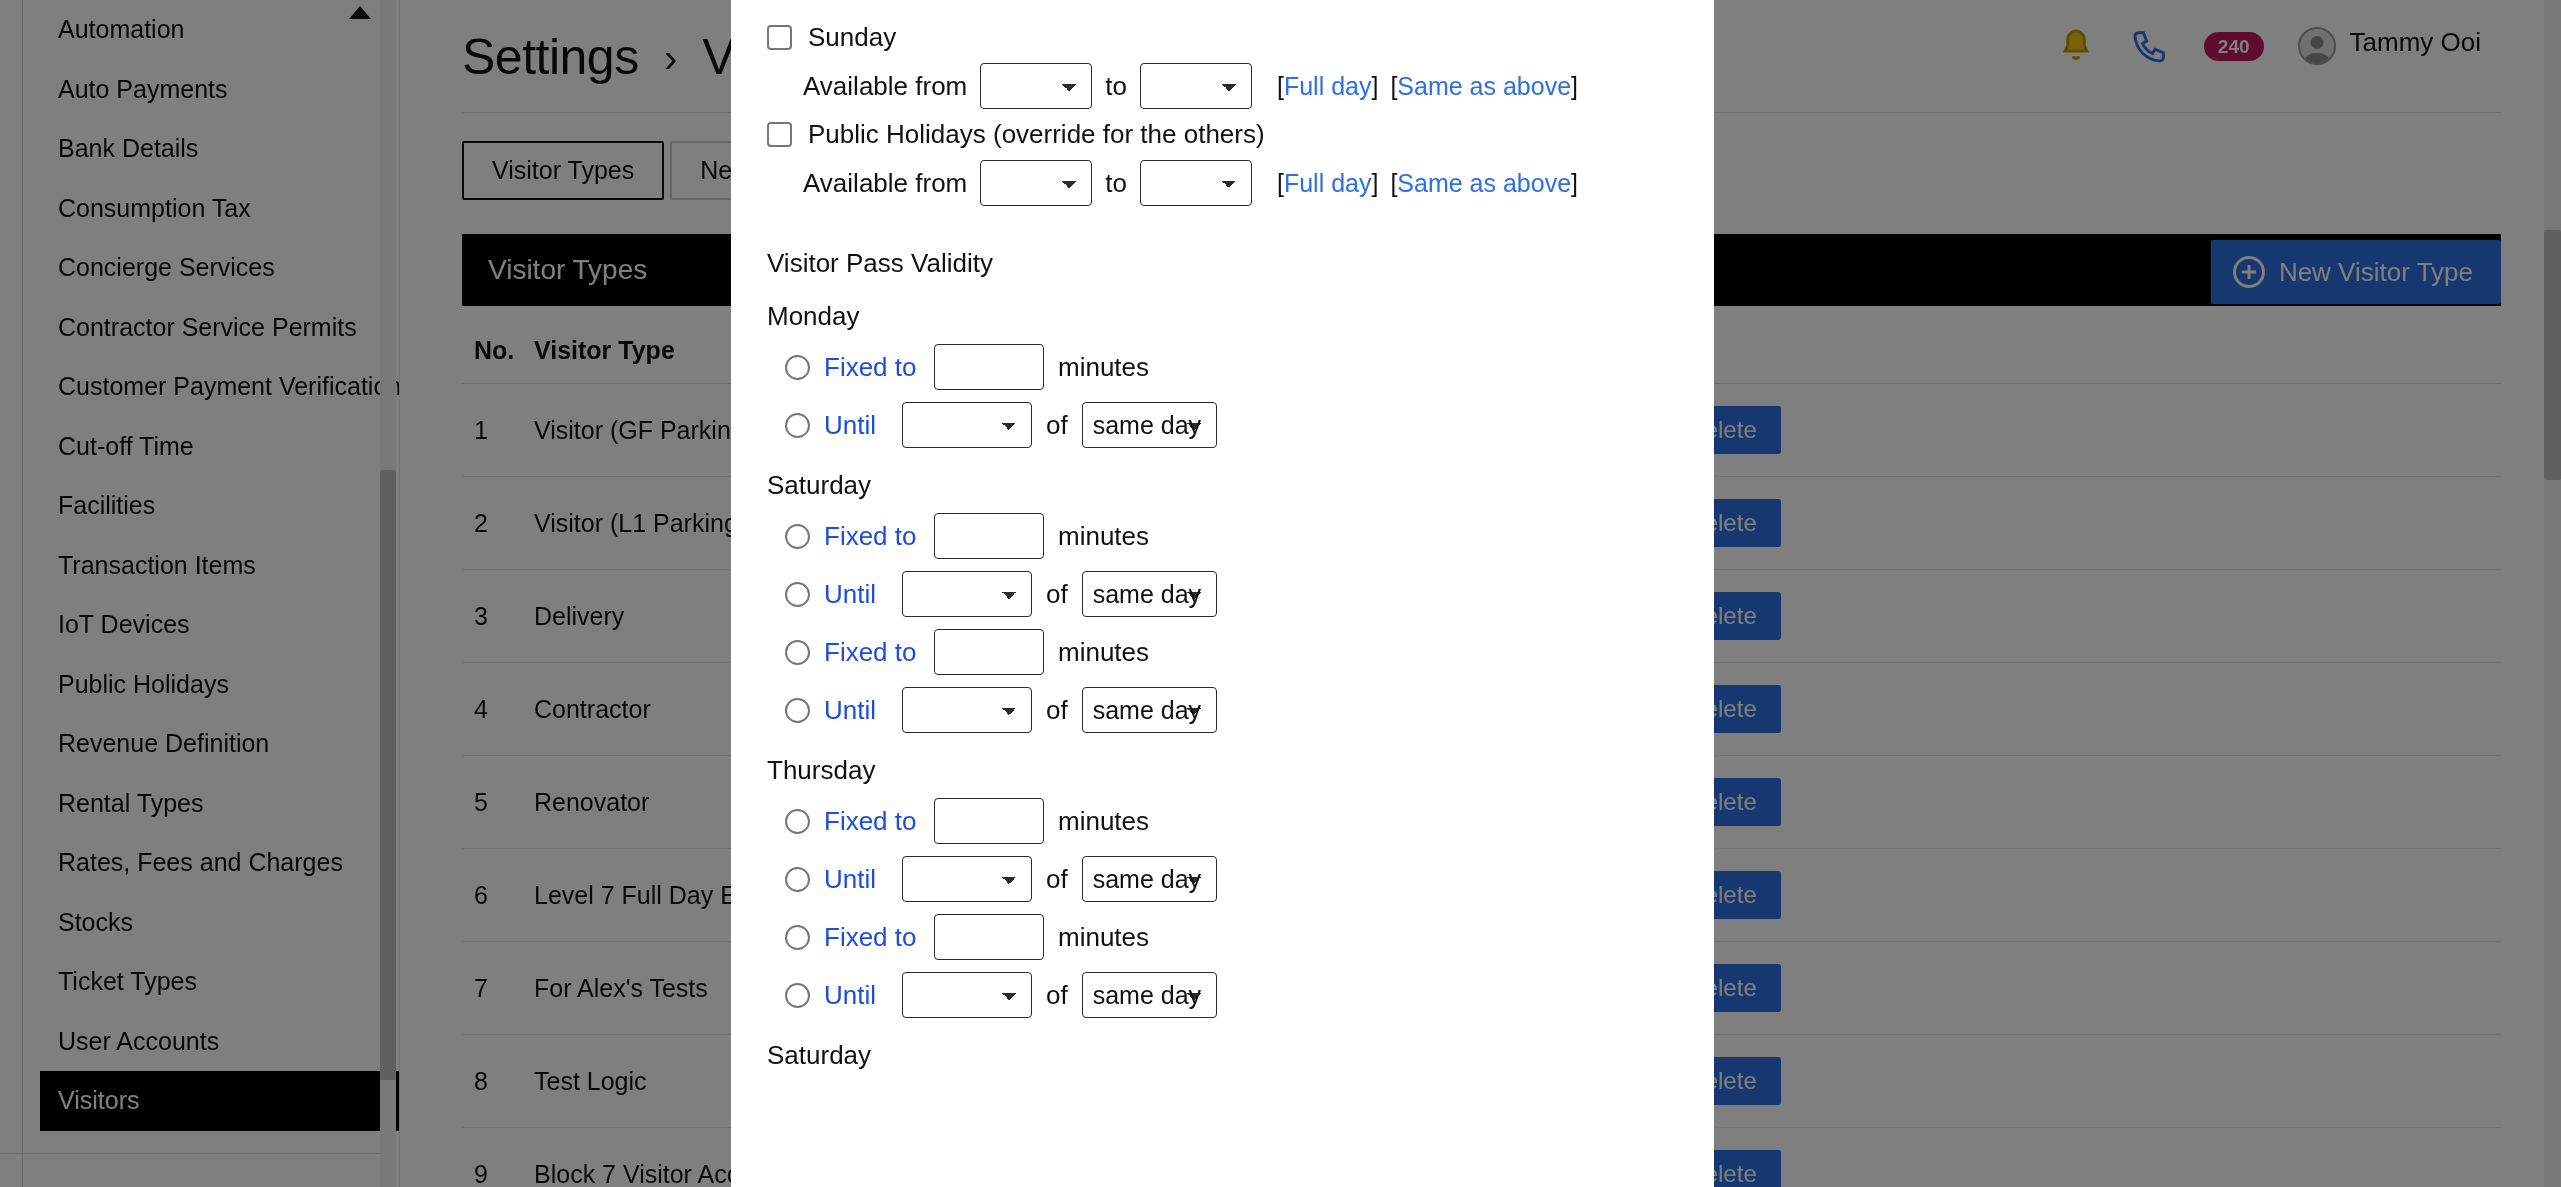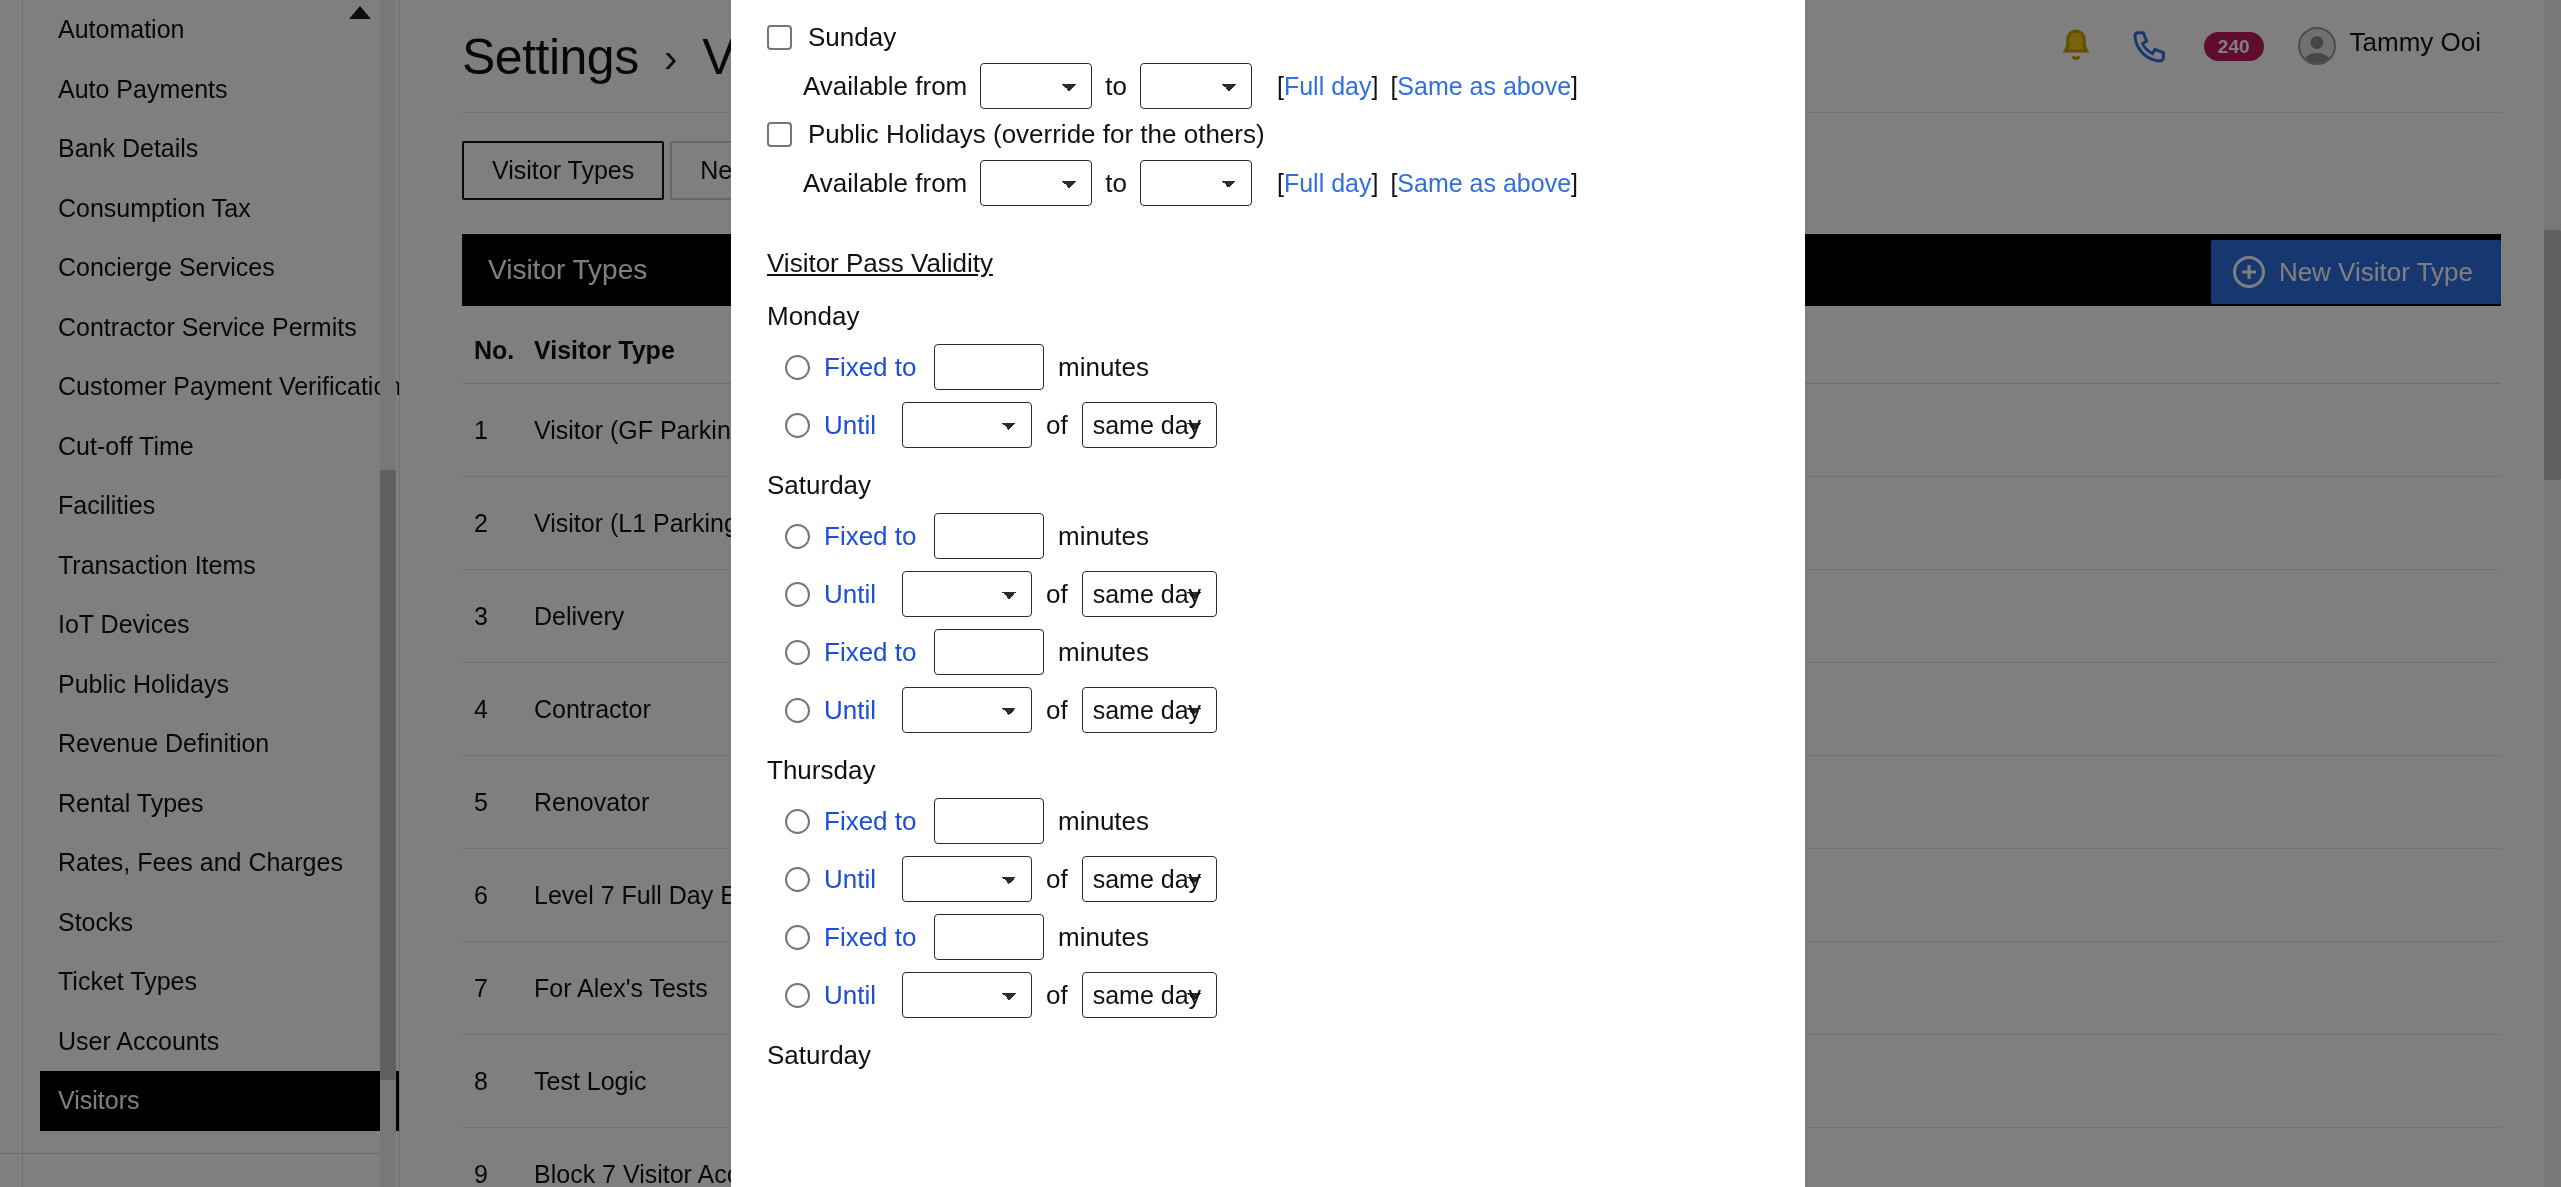--- a/index.html
+++ b/index.html
@@ -202,21 +202,21 @@
     background: #f1f1f1; z-index: 40;
   }
   .page-sb-thumb {
     position: absolute; left: 0; width: 17px; top: 230px; height: 250px;
     background: #c1c1c1; border-radius: 2px;
   }
   
   .modal {
     position: absolute;
     left: 731px; top: 0;
-    width: 1074px; height: 1187px;
+    width: 983px; height: 1187px;
     background: #ffffff;
     z-index: 100;
     overflow: hidden;
     padding: 0 0 0 0;
   }
   .modal-inner { padding: 12px 40px 0 36px; }
   .cb-row { display: flex; align-items: center; gap: 16px; margin-top: 10px; }
   .cbox {
     width: 25px; height: 25px;
     border: 2px solid #767676; border-radius: 4px;
@@ -248,21 +248,21 @@
     background-size: 7px 7px, 7px 7px;
     background-repeat: no-repeat;
     cursor: pointer;
   }
   select.tm.wide { width: 130px; }
   select.tm.day { width: 135px; padding-left: 10px;}
   .word { font-size: 26px; color: #111; }
   .lnk { font-size: 25px; color: #2f6fe0; cursor: pointer; }
   .brk { font-size: 25px; color: #111; }
   .link-group { display: flex; align-items: center; gap: 6px; margin-left: 12px;}
-  .section-title { font-size: 26px; color: #111; margin-top: 42px; text-decoration: underline; }
+  .section-title { font-size: 26px; color: #111; margin-top: 42px; }
   .day-title { font-size: 26px; color: #111; margin-top: 22px; }
   .opt-row {
     display: flex; align-items: center; gap: 14px;
     margin-top: 12px; padding-left: 18px;
   }
   .radio {
     width: 25px; height: 25px; border-radius: 50%;
     border: 2px solid #767676; background: #fff;
     flex: 0 0 25px; cursor: pointer;
   }

